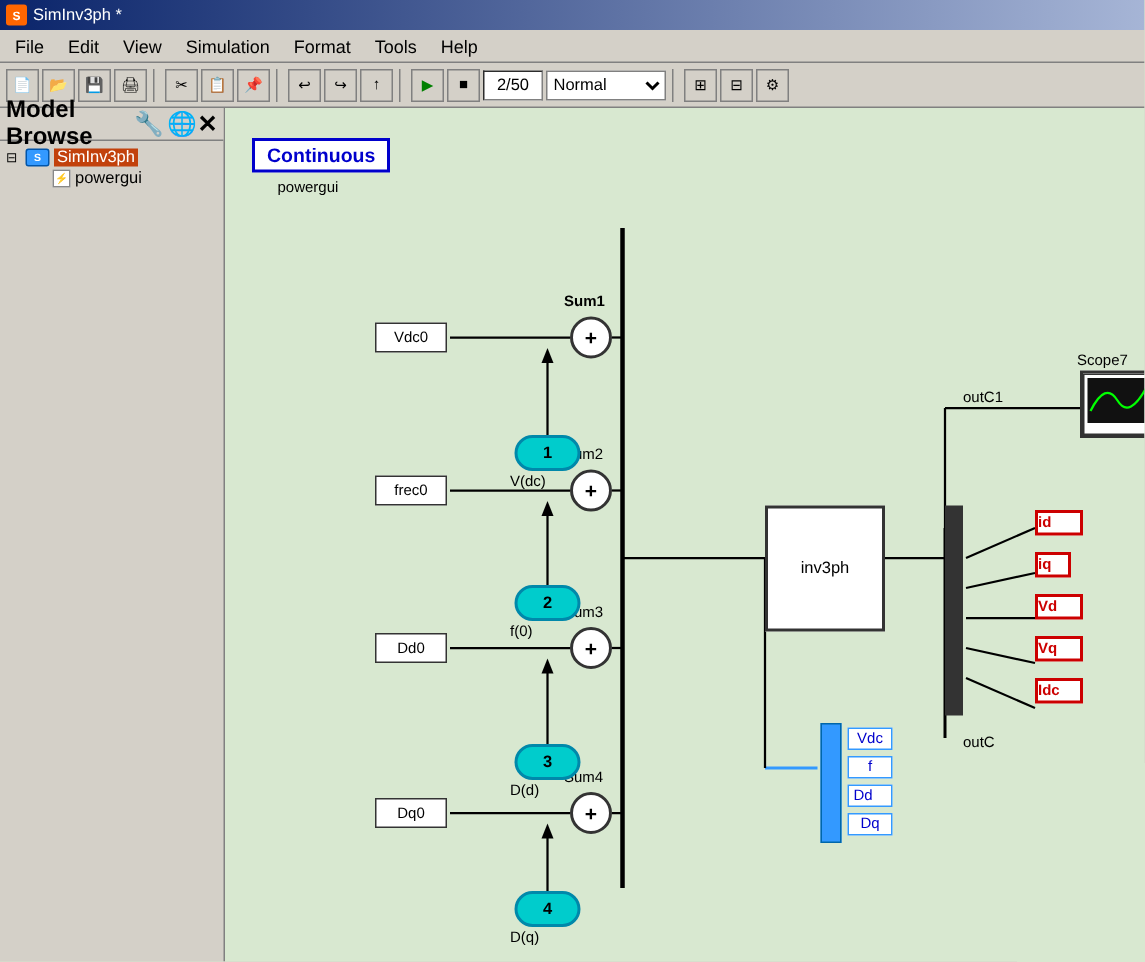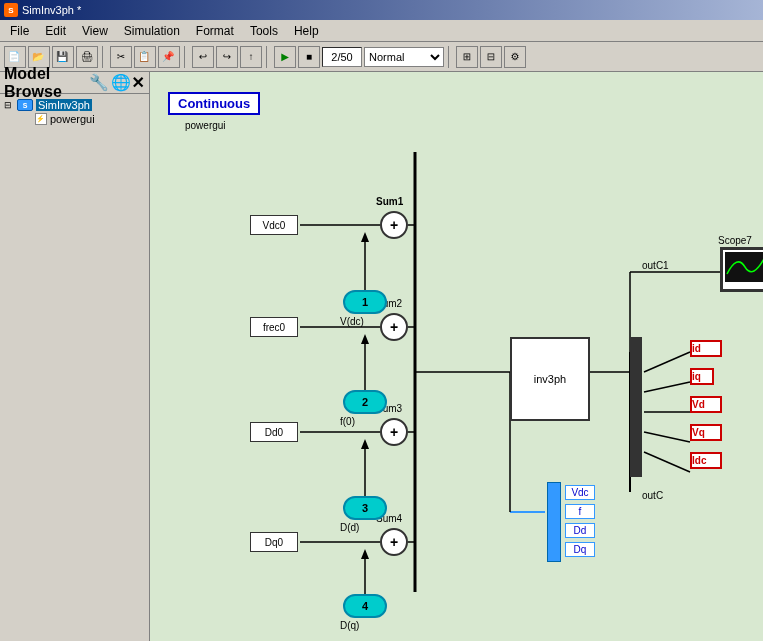--- a/index.html
+++ b/index.html
@@ -255,21 +255,21 @@
     <div id="sidebar-header">
       <span>Model Browse</span>
       <span style="margin-left:2px;">🔧</span>
       <span style="margin-left:2px;">🌐</span>
       <span style="margin-left:auto; cursor:pointer;">✕</span>
     </div>
     <div id="sidebar-tree">
       <div class="tree-item">
         <span class="tree-expand">⊟</span>
         <span class="tree-icon" style="background:#3399ff; width:16px; height:12px; font-size:7px;">S</span>
-        <span style="background:#0369a1; color:white; padding:0 2px;">SimInv3ph</span>
+        <span style="background:#c2410c; color:white; padding:0 2px;">SimInv3ph</span>
       </div>
       <div class="tree-child">
         <div class="tree-item">
           <span class="tree-expand"> </span>
           <span class="tree-icon-small" style="background:white; border:1px solid #888;">⚡</span>
           <span>powergui</span>
         </div>
       </div>
     </div>
   </div>
@@ -380,21 +380,21 @@
       <span style="font-size:11px; line-height:1;">4</span>
     </div>
     <div class="block-label" style="left:190px; top:548px;">D(q)</div>
 
     <div class="inv-block" style="left:360px; top:265px; width:80px; height:84px;">inv3ph</div>
 
     <div style="position:absolute; left:397px; top:410px; width:14px; height:80px; background:#3399ff; border:1px solid #0066aa; cursor:pointer;"></div>
 
     <div style="position:absolute; left:415px; top:413px; font-size:10px; color:#0000cc; background:white; border:1px solid #3399ff; padding:1px 3px; width:30px; text-align:center;">Vdc</div>
     <div style="position:absolute; left:415px; top:432px; font-size:10px; color:#0000cc; background:white; border:1px solid #3399ff; padding:1px 3px; width:30px; text-align:center;">f</div>
-    <div style="position:absolute; left:415px; top:451px; font-size:10px; color:#0000cc; background:white; border:1px solid #3399ff; padding:1px 3px; width:30px; text-align:center;">Dd</div>
+    <div style="position:absolute; left:415px; top:451px; font-size:10px; color:#0000cc; background:white; border:1px solid #3399ff; padding:1px 3px; width:30px; text-align:left;">Dd</div>
     <div style="position:absolute; left:415px; top:470px; font-size:10px; color:#0000cc; background:white; border:1px solid #3399ff; padding:1px 3px; width:30px; text-align:center;">Dq</div>
 
     <div class="scope-block" style="left:570px; top:175px; width:50px; height:45px;">
       <svg width="46" height="41" viewBox="0 0 46 41">
         <rect width="46" height="41" fill="white" stroke="#333" stroke-width="2"></rect>
         <rect x="3" y="3" width="40" height="30" fill="#111"></rect>
         <path d="M5 25 Q15 5 23 18 Q31 31 43 8" stroke="#00ff00" stroke-width="1.5" fill="none"></path>
       </svg>
     </div>
     <div class="block-label" style="left:568px; top:163px;">Scope7</div>

